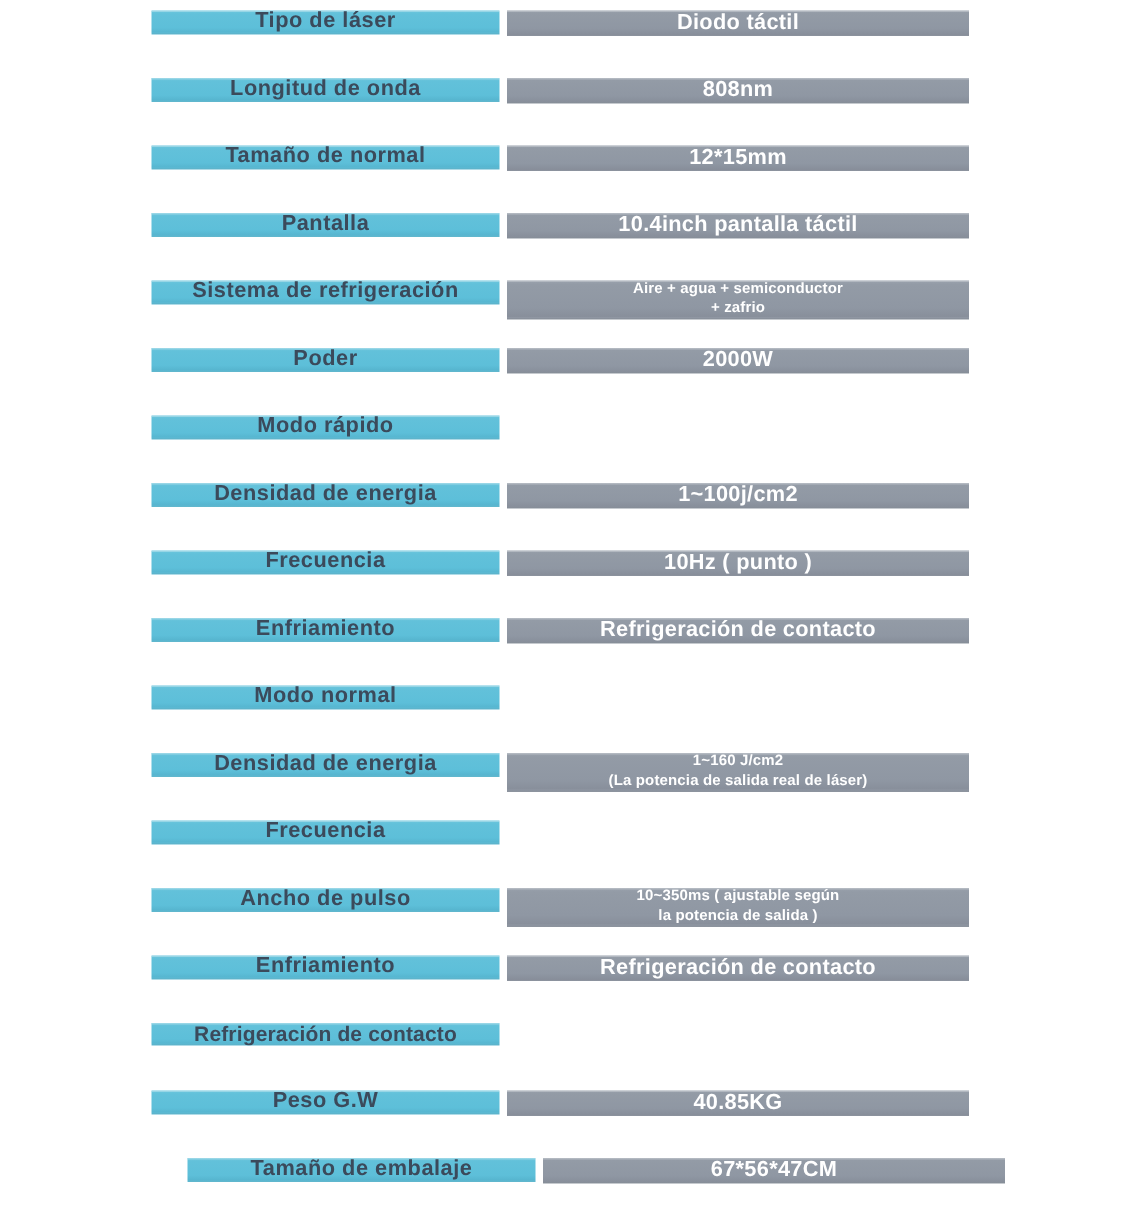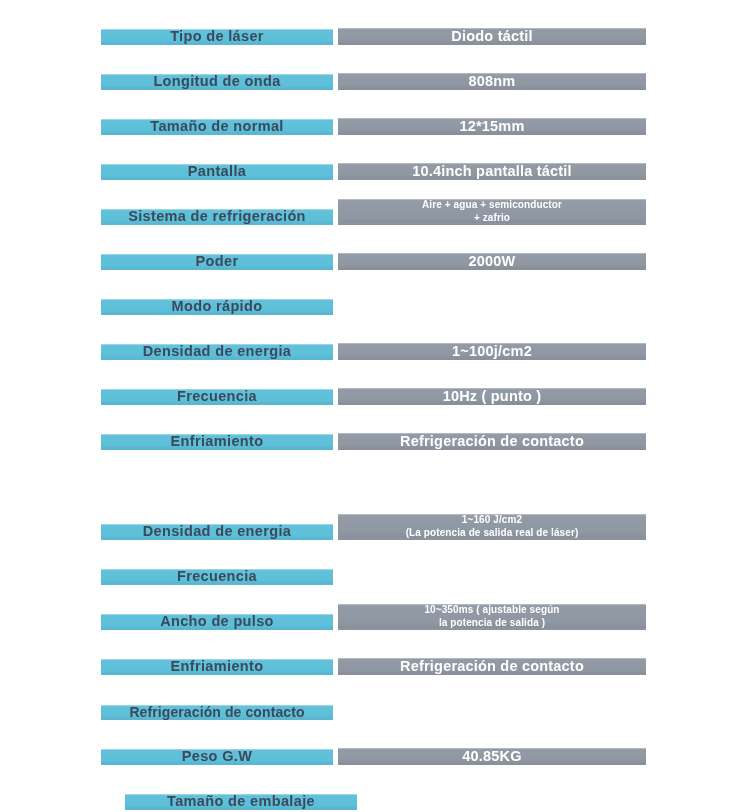--- a/index.html
+++ b/index.html
@@ -17,21 +17,21 @@
   #spec-table {
     position: relative;
     width: 750px;
     height: 812px;
     box-sizing: border-box;
     padding-left: 101px;
     padding-top: 7px;
   }
   .spec-row {
     display: flex;
-    align-items: flex-end;
+    align-items: flex-start;
     height: 38px;
     margin-bottom: 7px;
   }
   .cell {
     box-sizing: border-box;
     display: flex;
     align-items: center;
     justify-content: center;
     text-align: center;
     overflow: hidden;
@@ -185,20 +185,23 @@
     <div class="spec-row">
       <div class="cell cell-label">
         <span class="txt">Enfriamiento</span>
       </div>
       <div class="gap"></div>
       <div class="cell cell-value">
         <span class="txt">Refrigeración de contacto</span>
       </div>
     </div>
     <div class="spec-row">
+      <div class="cell cell-label">
+        <span class="txt">Modo normal</span>
+      </div>
       <div class="gap"></div>
       <div class="cell cell-value">
         <span class="txt"></span>
       </div>
     </div>
     <div class="spec-row">
       <div class="cell cell-label">
         <span class="txt">Densidad de energia</span>
       </div>
       <div class="gap"></div>
@@ -246,14 +249,17 @@
       <div class="gap"></div>
       <div class="cell cell-value">
         <span class="txt">40.85KG</span>
       </div>
     </div>
     <div class="spec-row last">
       <div class="cell cell-label">
         <span class="txt">Tamaño de embalaje</span>
       </div>
       <div class="gap"></div>
+      <div class="cell cell-value">
+        <span class="txt">67*56*47CM</span>
+      </div>
     </div>
   </div>
 
 </body></html>

